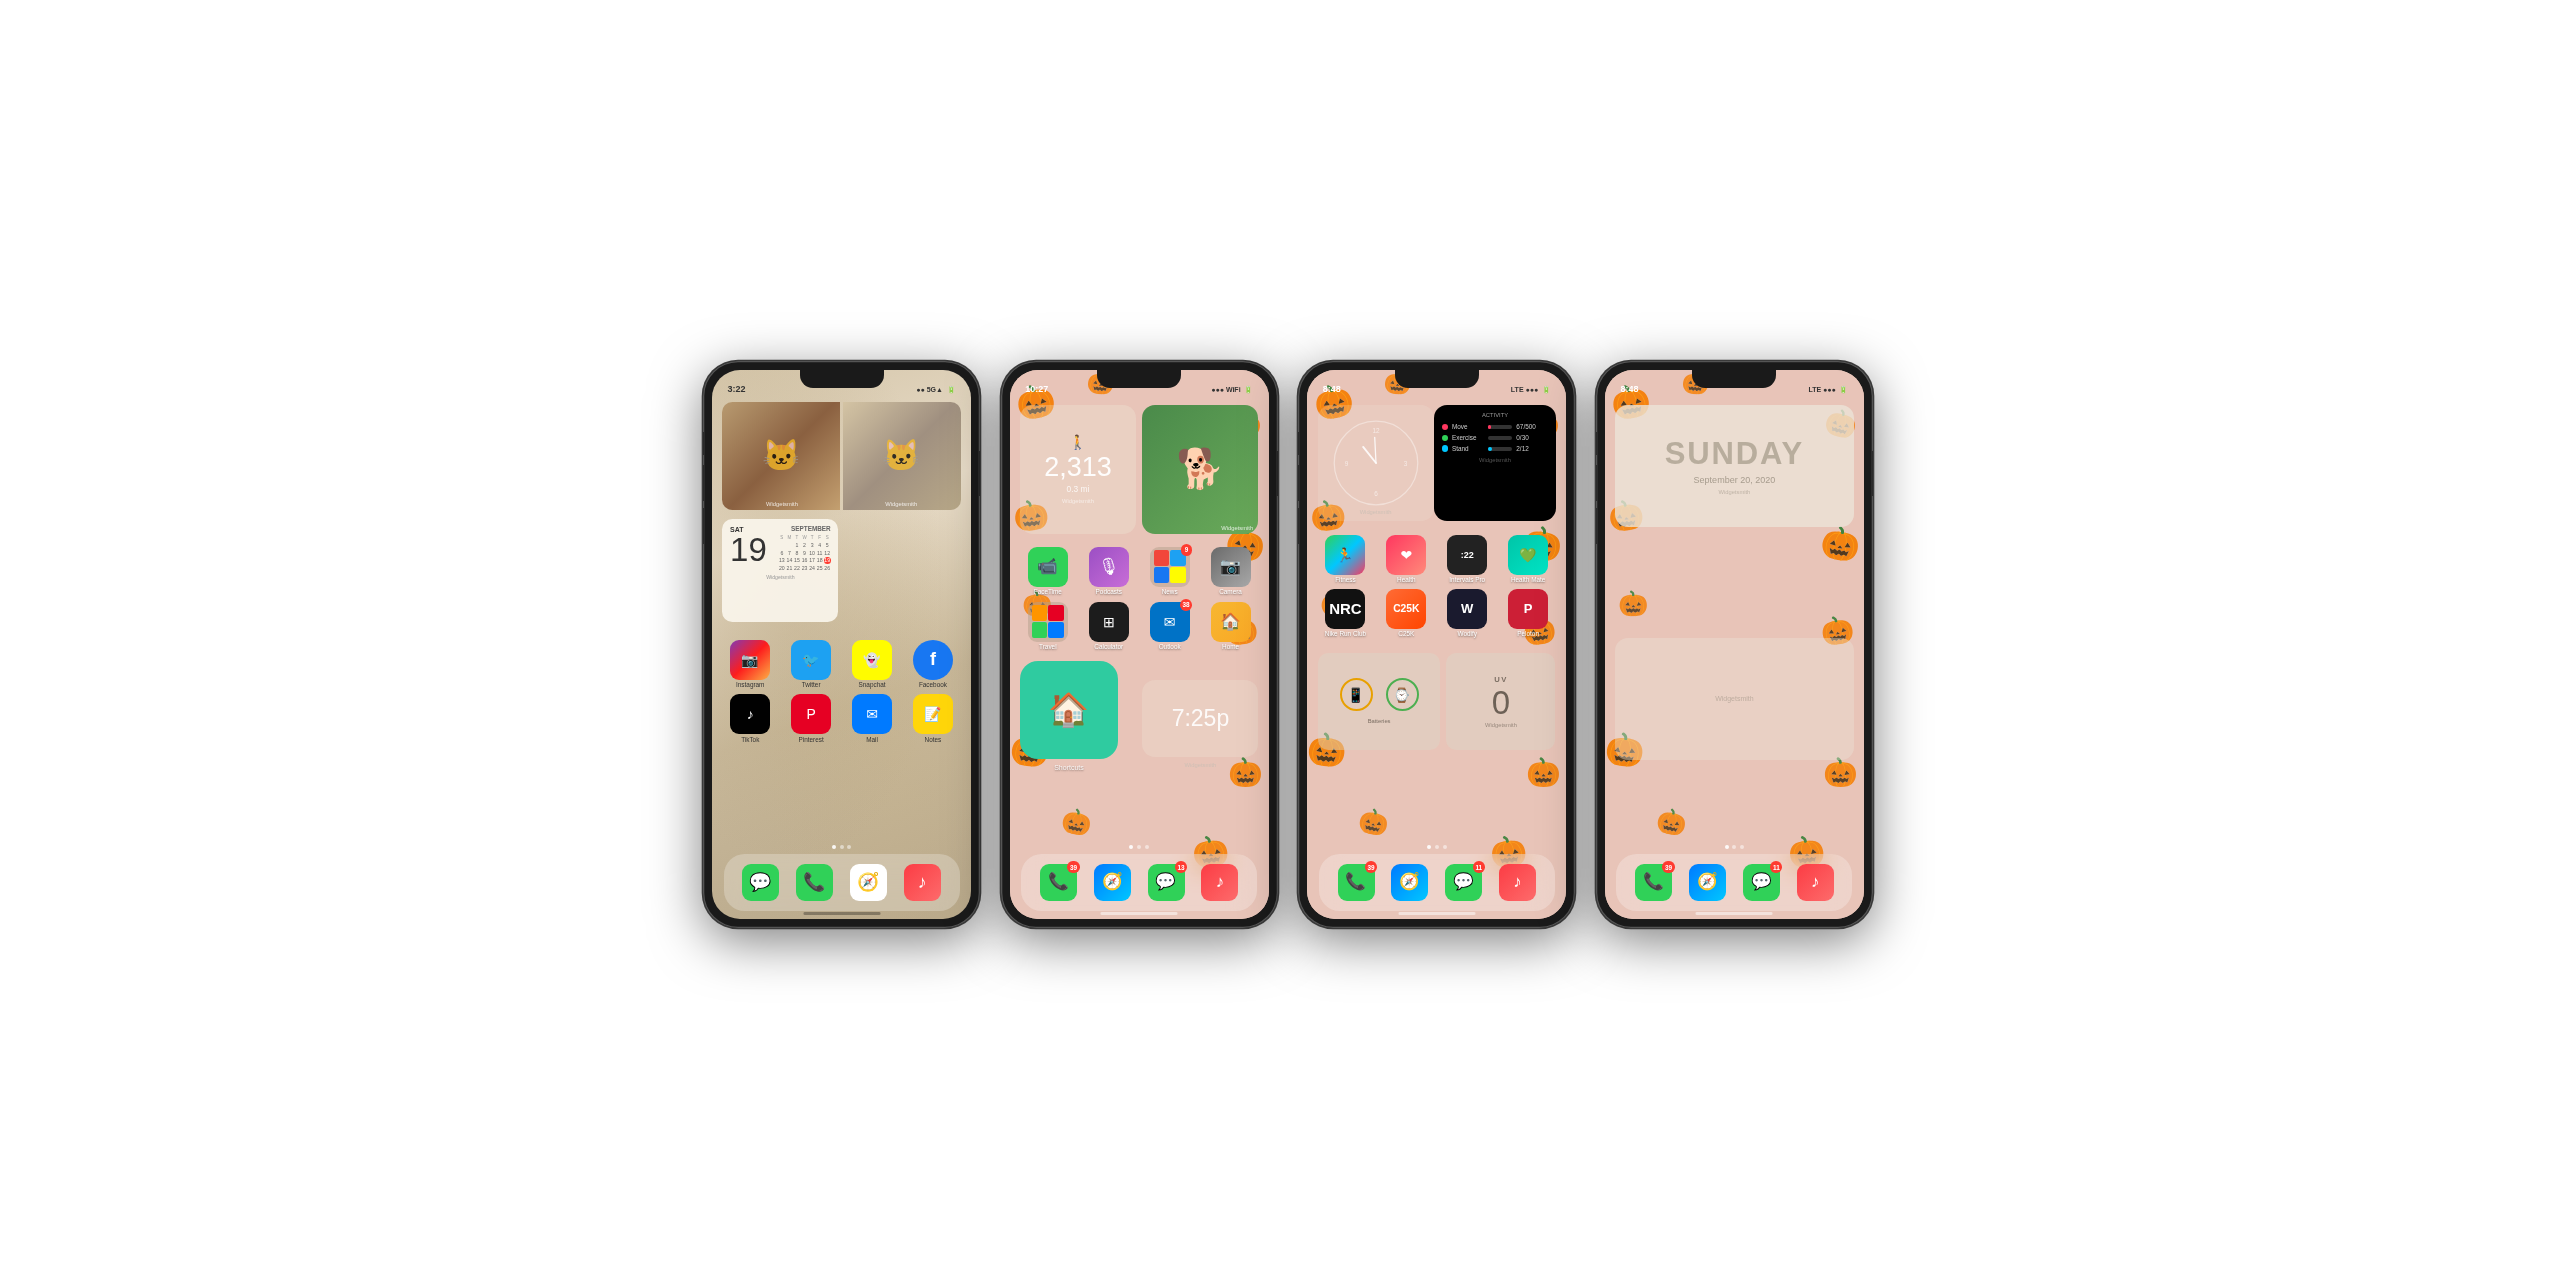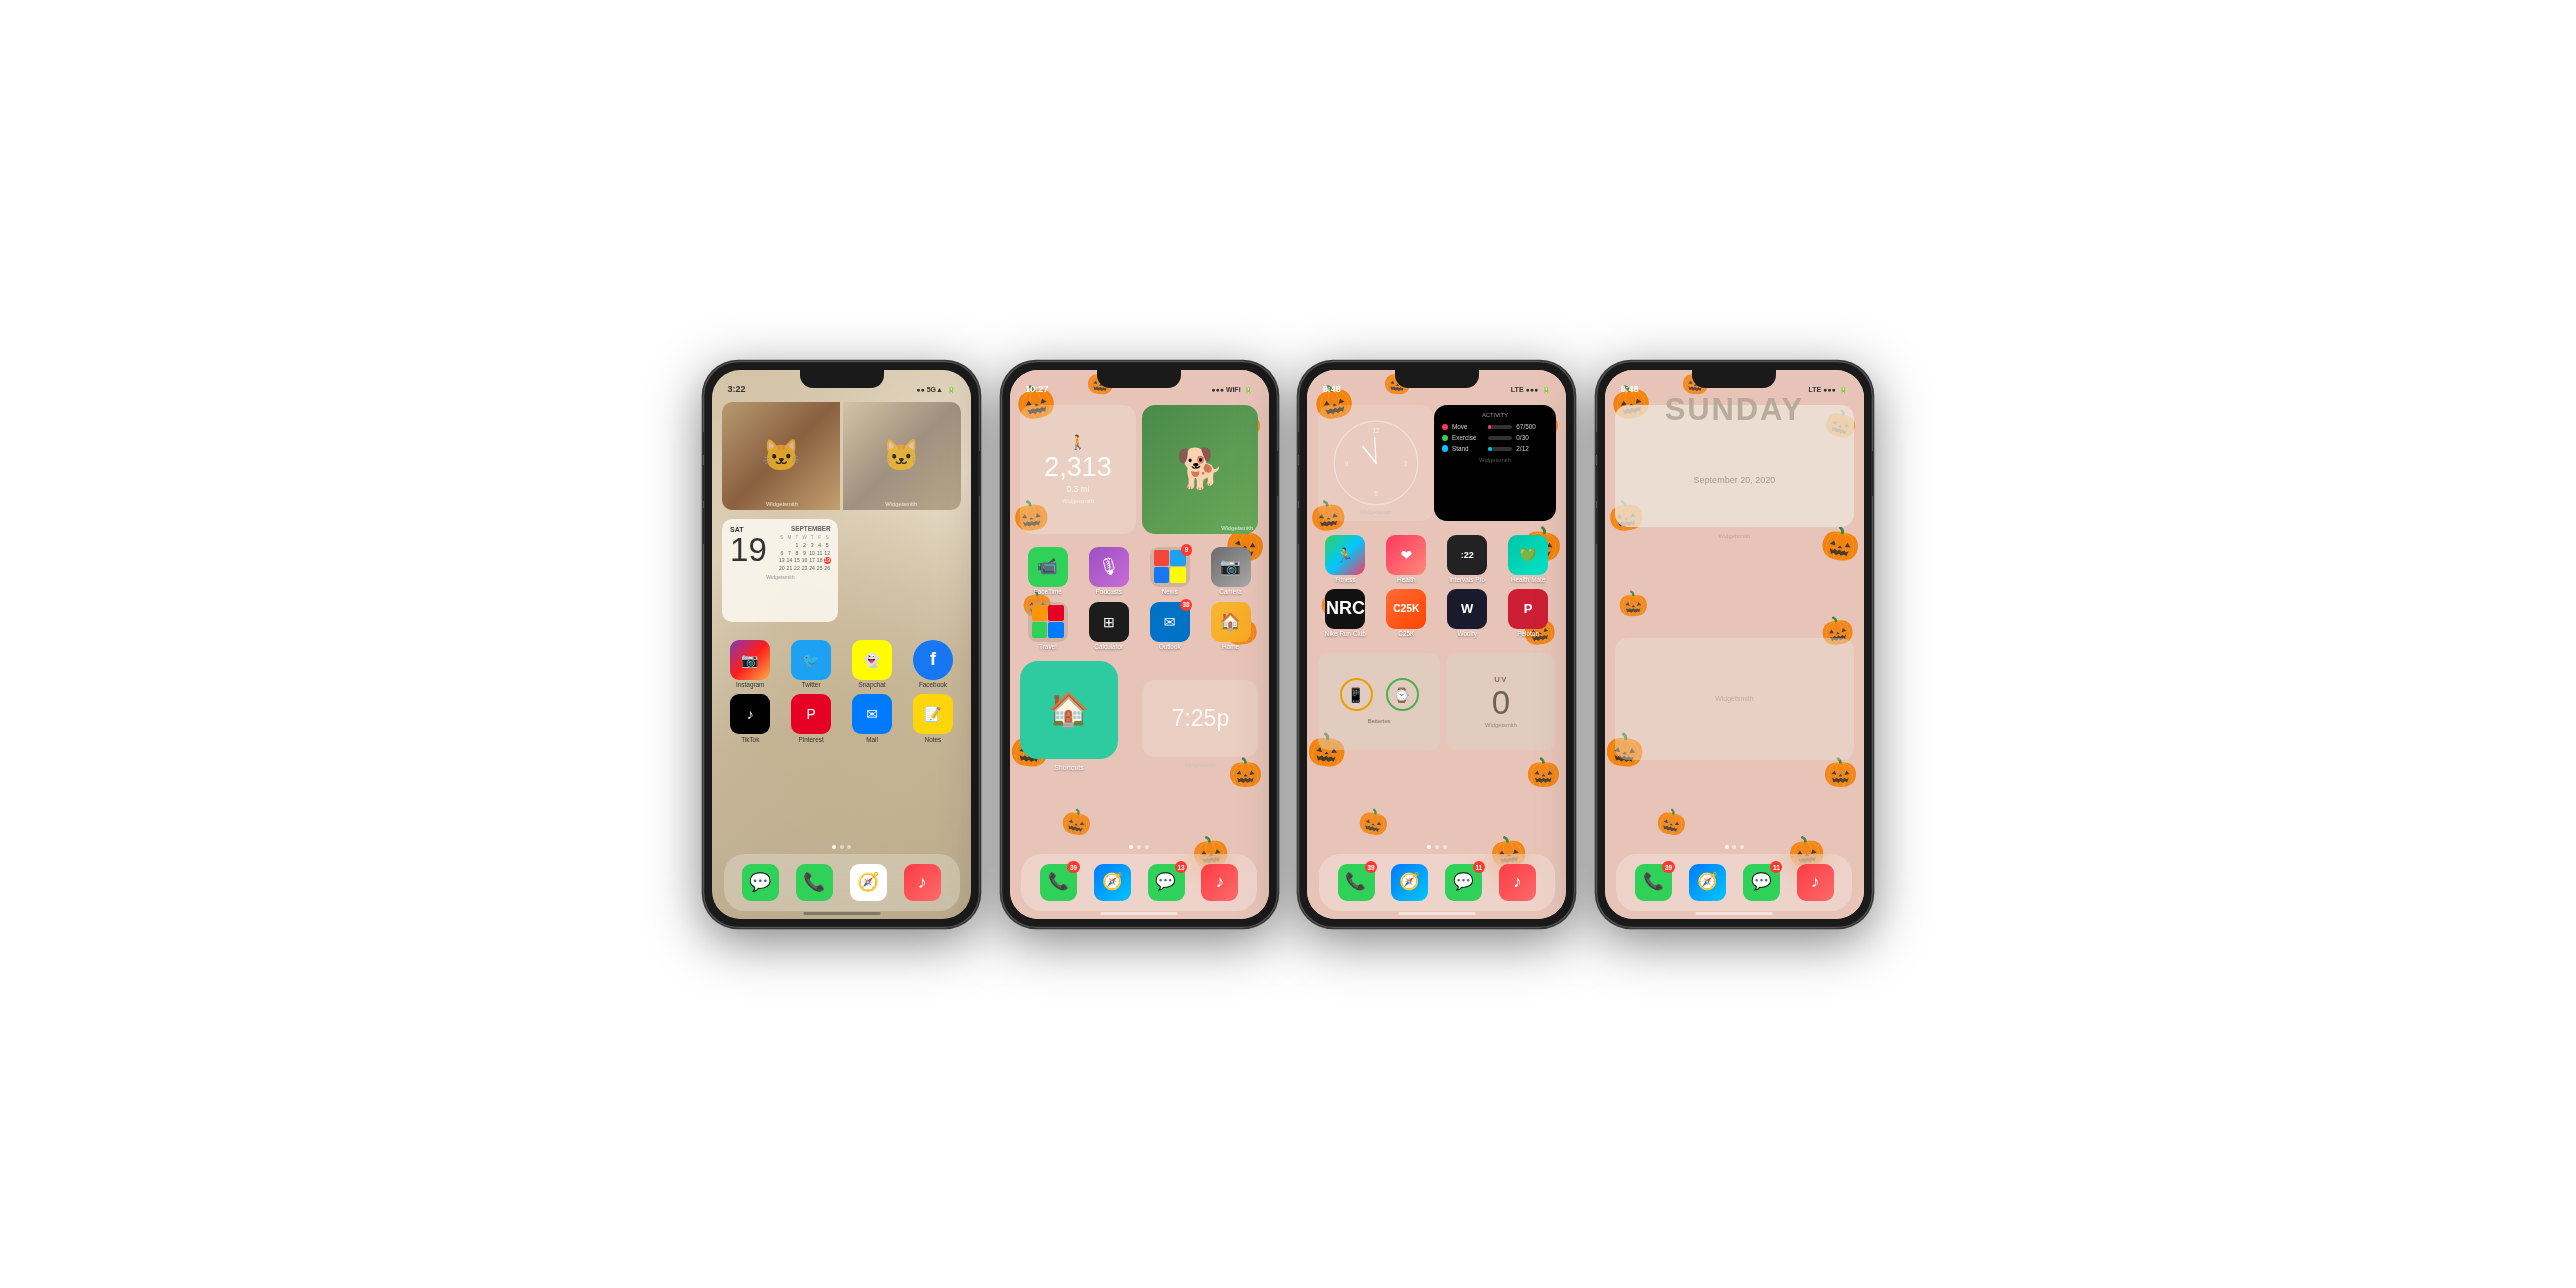--- a/index.html
+++ b/index.html
@@ -723,21 +723,21 @@
           <div class="app-icon" style="background:linear-gradient(135deg,#00c4a7,#00e5c6);">
             <span style="font-size:14px;color:white;">💚</span>
           </div>
           <div class="app-label white">Health Mate</div>
         </div>
       </div>
 
       <div style="position:absolute;top:219px;left:10.3px;right:10.3px;display:grid;grid-template-columns:repeat(4,1fr);gap:5.2px;justify-items:center;">
         <div class="app-wrapper">
           <div class="app-icon" style="background:#111;">
-            <span style="font-size:18px;color:white;font-weight:700;">NRC</span>
+            <span style="font-size:15px;color:white;font-weight:700;">NRC</span>
           </div>
           <div class="app-label white">Nike Run Club</div>
         </div>
         <div class="app-wrapper">
           <div class="app-icon" style="background:linear-gradient(135deg,#ff6b35,#ff4500);">
             <span style="font-size:10.3px;color:white;font-weight:700;">C25K</span>
           </div>
           <div class="app-label white">C25K</div>
         </div>
         <div class="app-wrapper">
@@ -828,21 +828,21 @@
       <div class="notch"></div>
 
       <div class="status-bar dark">
         <span class="status-time">8:48</span>
         <span class="status-icons" style="color:#333;">
           <span>LTE ●●●</span>
           <span>🔋</span>
         </span>
       </div>
 
-      <div style="position:absolute;top:35px;left:10.3px;right:10.3px;height:122px;background:rgba(235,228,215,0.8);border-radius:13px;display:flex;flex-direction:column;align-items:center;justify-content:center;gap:44px;">
+      <div style="position:absolute;top:35px;left:10.3px;right:10.3px;height:122px;background:rgba(235,228,215,0.8);border-radius:13px;display:flex;flex-direction:column;align-items:center;justify-content:center;">
         <div style="font-size:31px;font-weight:700;color:rgba(175,165,148,0.85);letter-spacing:1.9px;">SUNDAY</div>
         <div style="font-size:9px;color:rgba(150,140,125,0.8);margin-top:2.6px;">September 20, 2020</div>
         <div style="font-size:5.8px;color:rgba(150,140,125,0.5);margin-top:3.9px;">Widgetsmith</div>
       </div>
 
 
       <div style="position:absolute;top:268px;left:10.3px;right:10.3px;height:122px;background:rgba(235,228,215,0.4);border-radius:13px;display:flex;align-items:center;justify-content:center;">
         <div style="font-size:7px;color:rgba(150,140,125,0.5);text-align:center;padding:10.3px;">Widgetsmith</div>
       </div>
 

